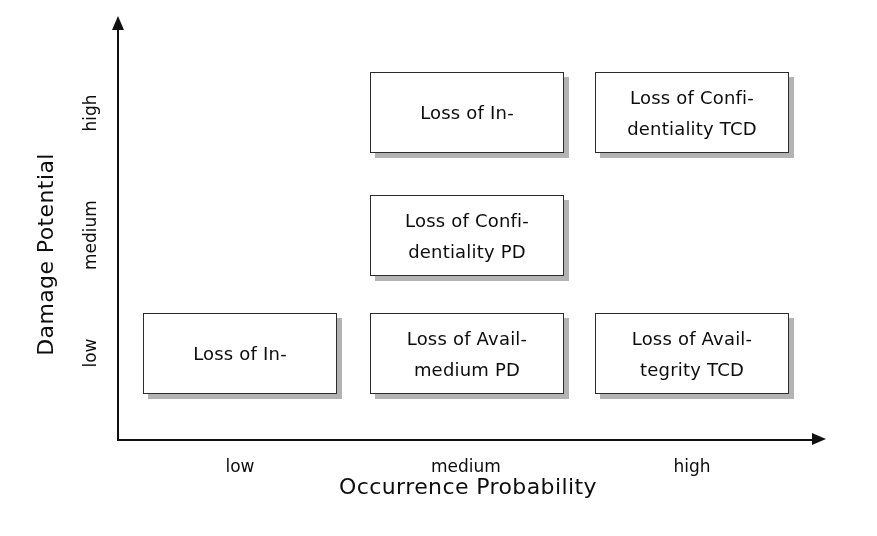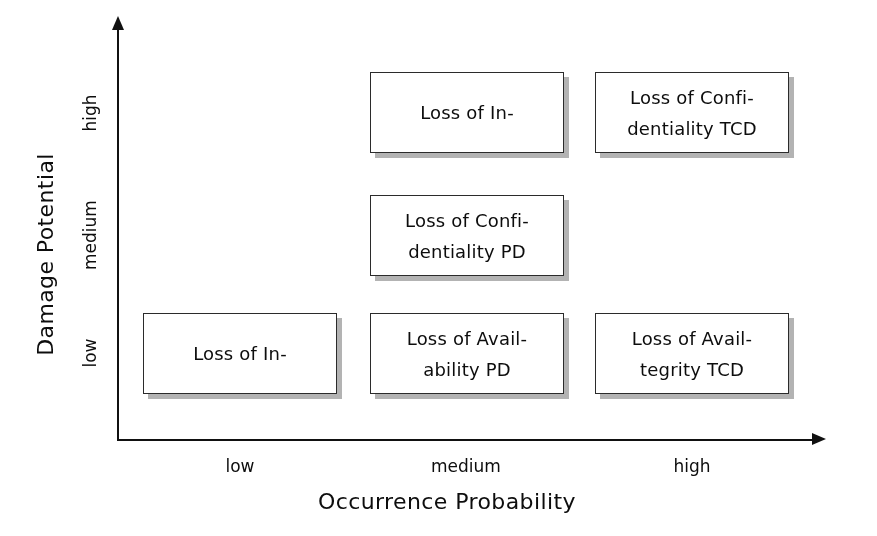--- a/index.html
+++ b/index.html
@@ -63,22 +63,23 @@
     text-align: center;
     transform: rotate(-90deg);
     transform-origin: center center;
     font-size: 22px;
     letter-spacing: 0.4px;
     white-space: nowrap;
   }
   #x-axis-title {
     position: absolute;
     left: 318px;
-    top: 489px;
+    top: 474px;
     width: 300px;
+    text-align: center;
     font-size: 22px;
     letter-spacing: 0.4px;
     white-space: nowrap;
   }
 
   
   .y-tick {
     position: absolute;
     width: 110px;
     text-align: center;
@@ -164,21 +165,21 @@
     <span class="ln">Loss of Confi-</span>
     <span class="ln">dentiality PD</span>
   </div>
 
   <div class="risk-box" id="box-integrity-pd">
     <span class="ln">Loss of In-</span>
   </div>
 
   <div class="risk-box" id="box-availability-pd">
     <span class="ln">Loss of Avail-</span>
-    <span class="ln">ability PD</span>
+    <span class="ln">medium PD</span>
   </div>
 
   <div class="risk-box" id="box-availability-tcd">
     <span class="ln">Loss of Avail-</span>
     <span class="ln">tegrity TCD</span>
   </div>
 
 </div>
 
 </body></html>

